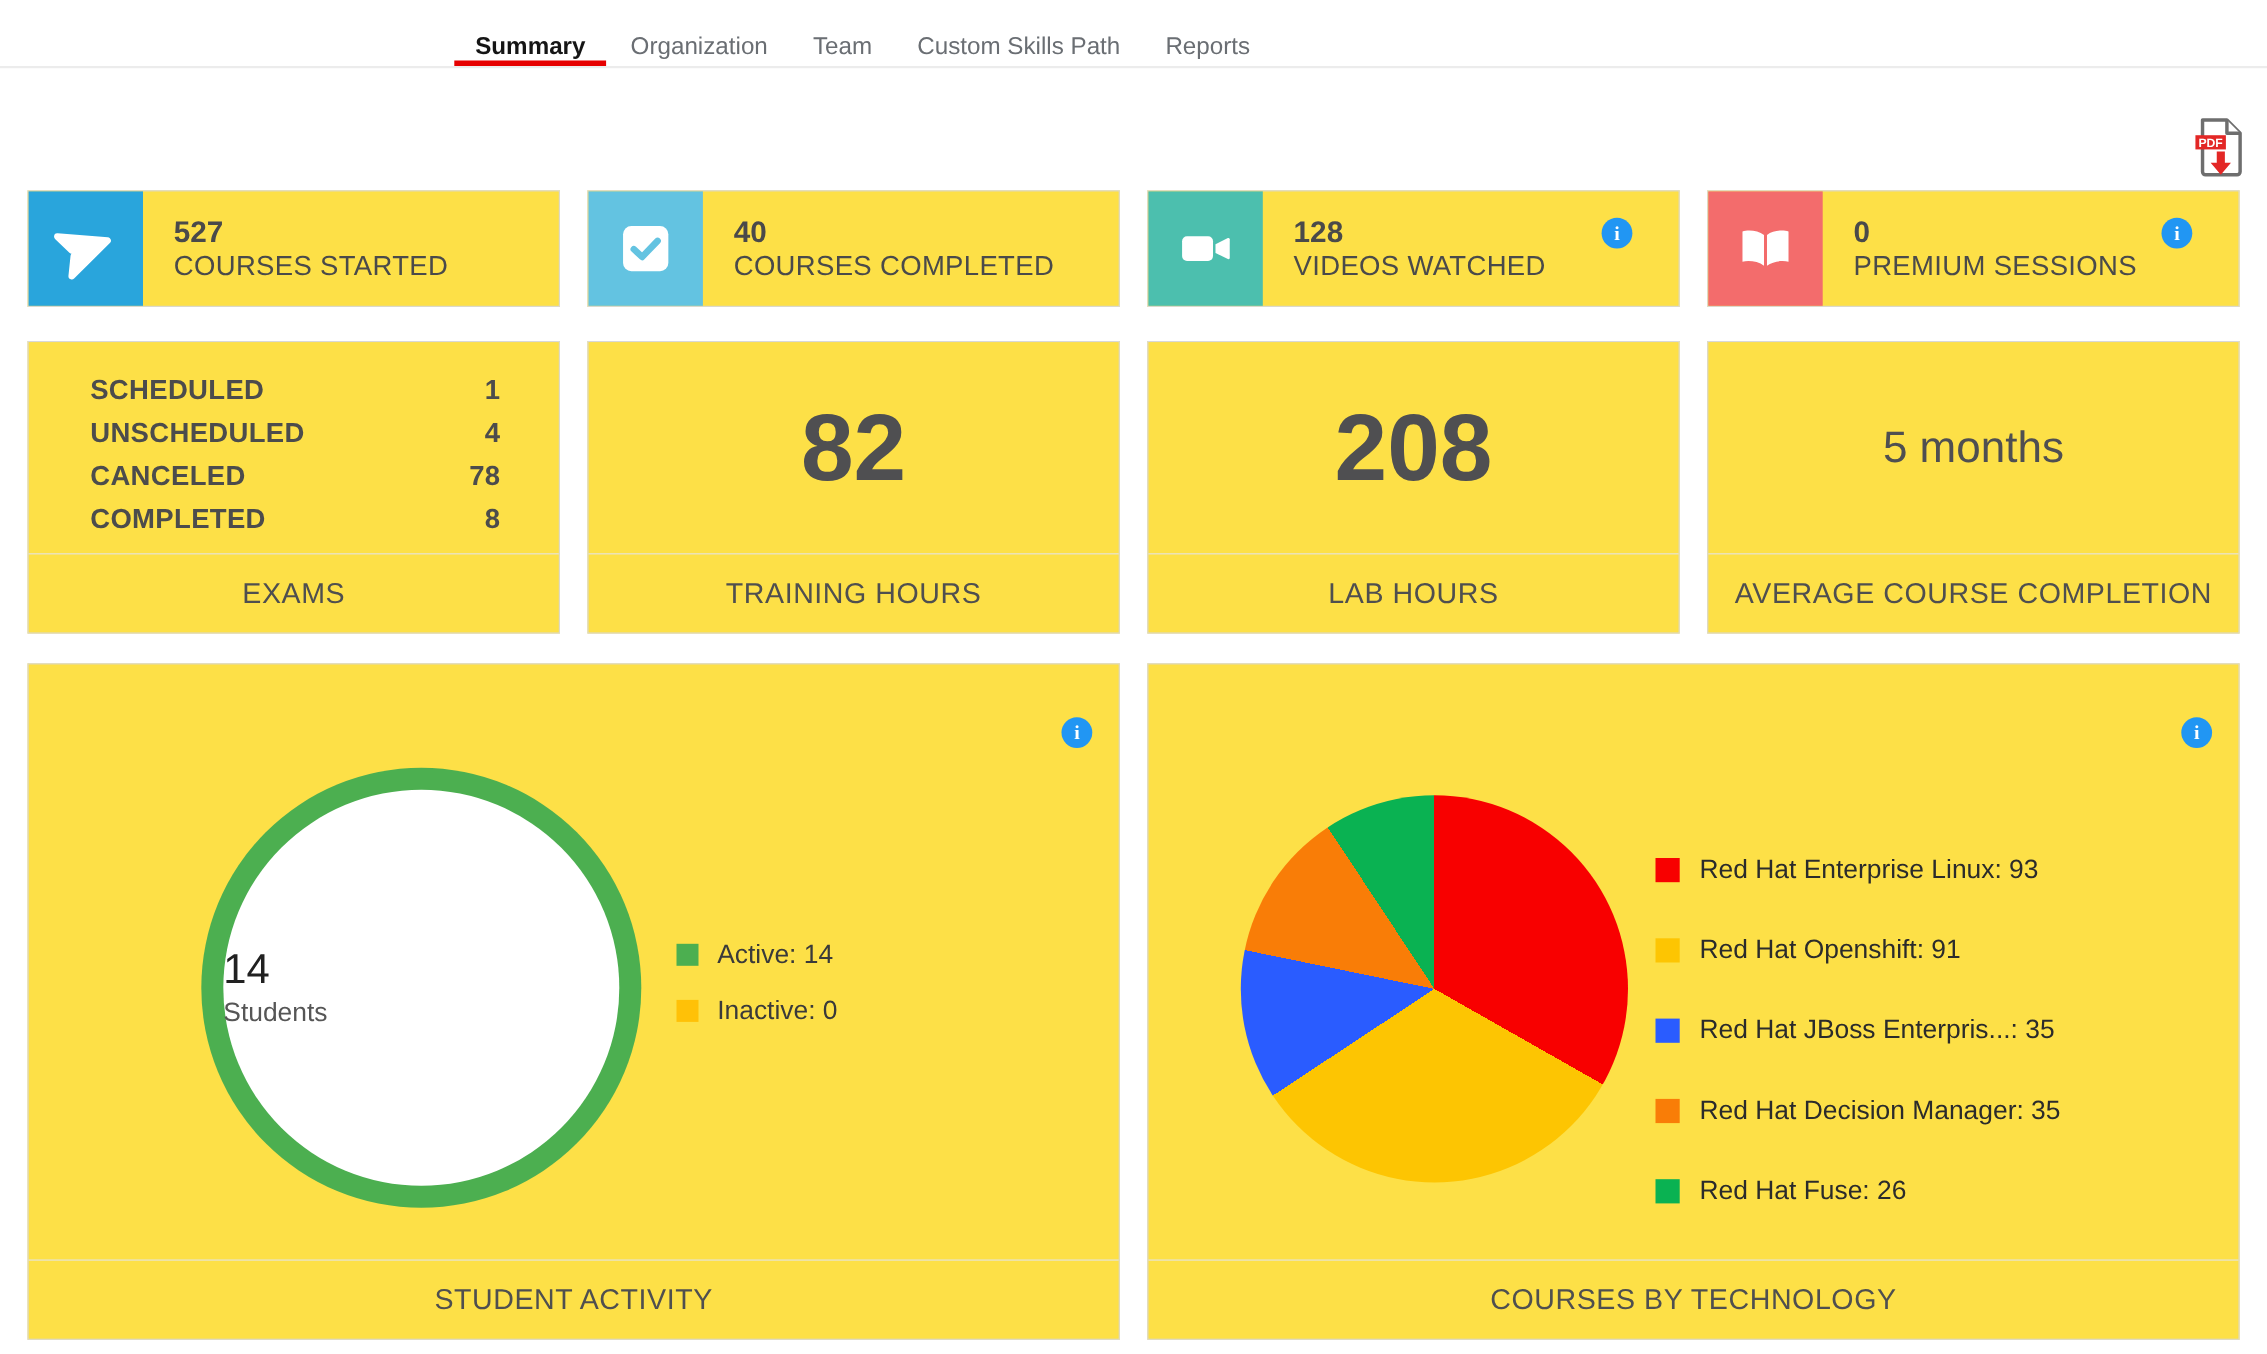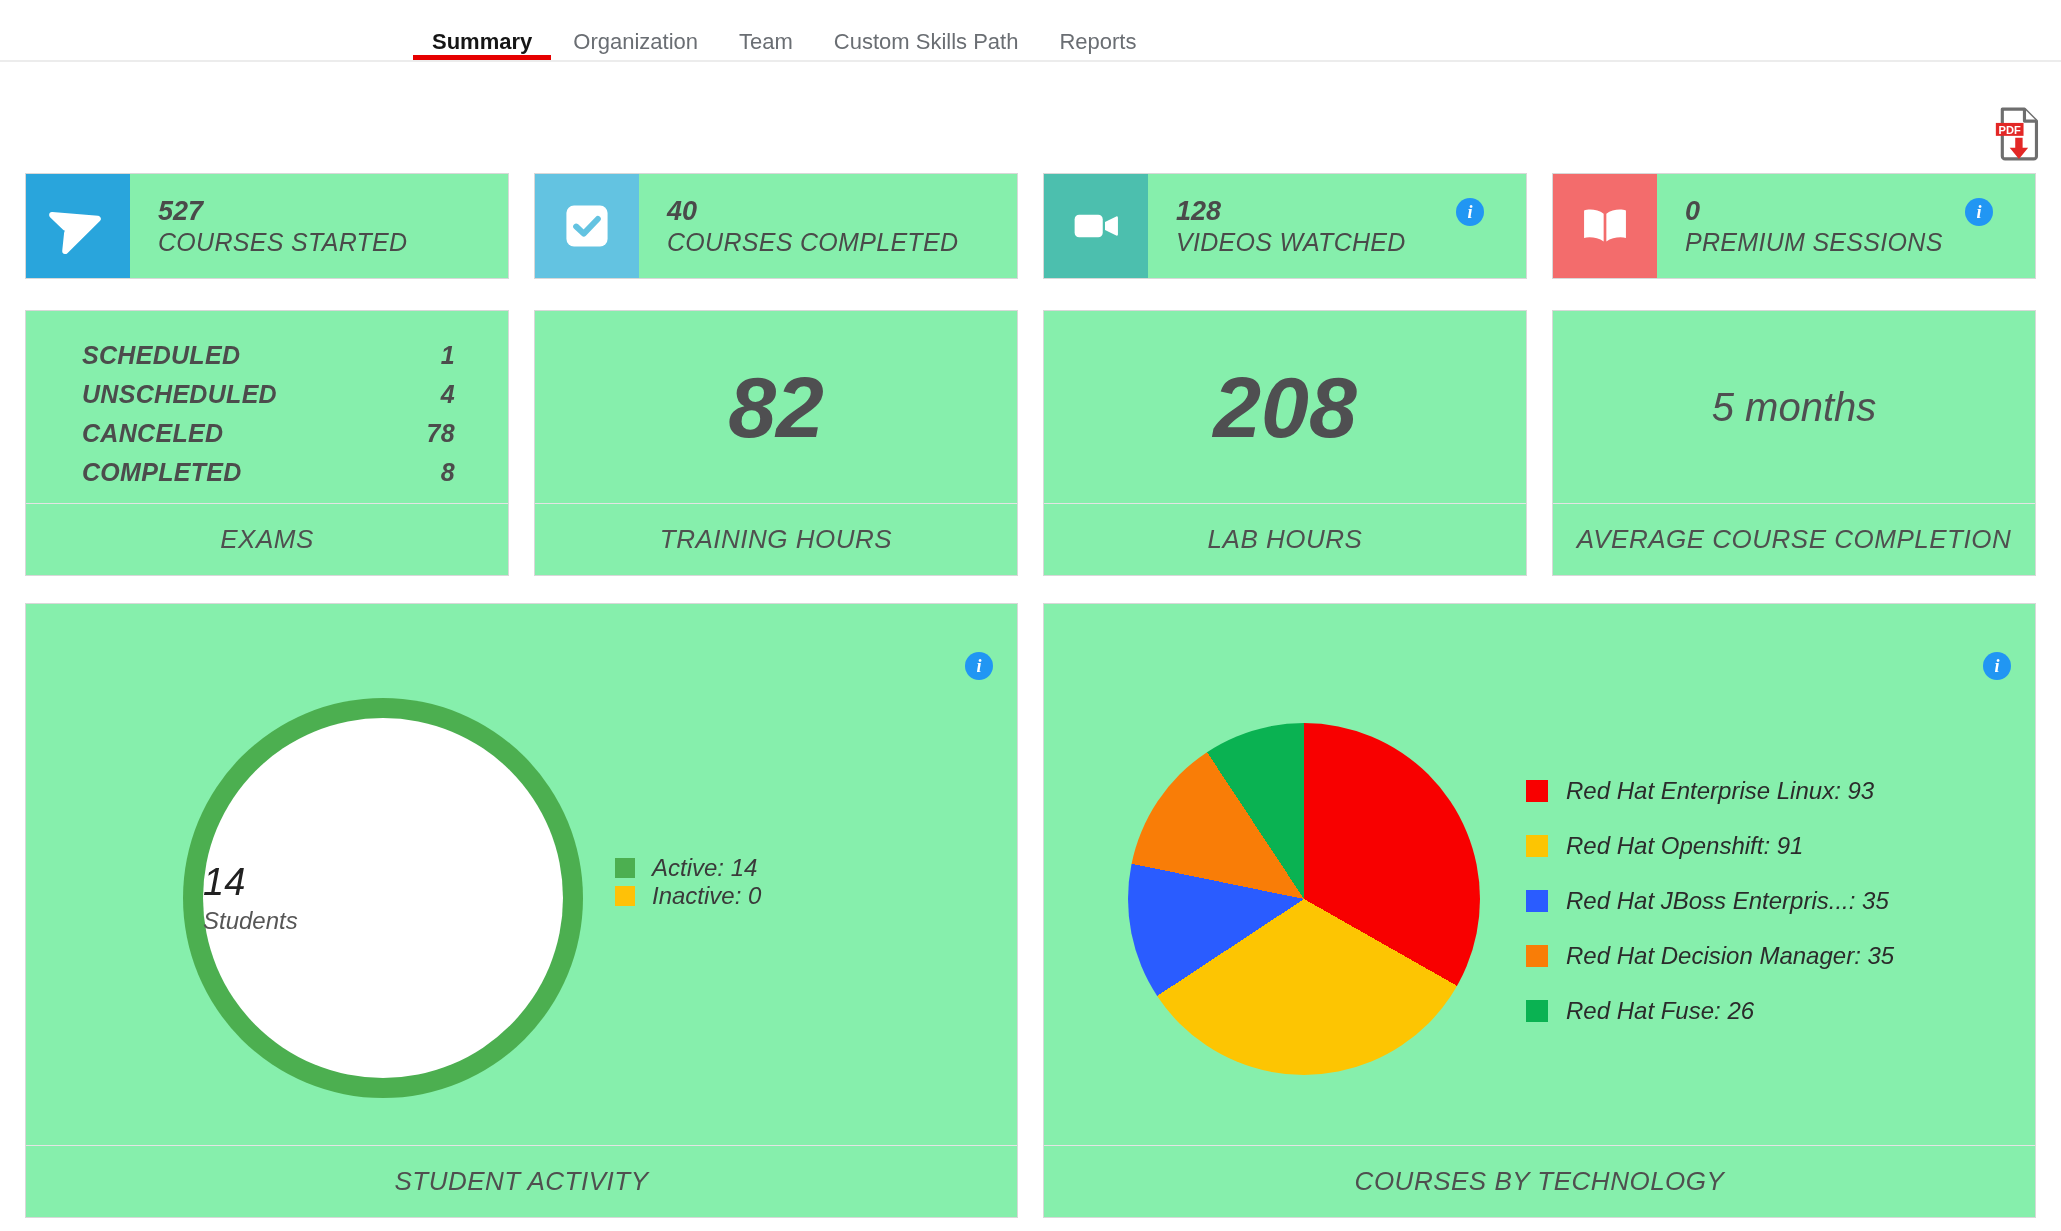--- a/index.html
+++ b/index.html
@@ -12,21 +12,21 @@
   .nav-tab { font-size: 22px; font-weight: 500; color: #6a6e73; padding: 0 19px;
     display: flex; align-items: center; border-bottom: 5px solid transparent;
     margin-right: 3px; cursor: pointer; white-space: nowrap; margin-top: 29px; }
   .nav-tab.active { color: #151515; font-weight: 700; border-bottom-color: #e60000; }
 
   
   .toolbar { height: 111px; position: relative; }
   .pdf-btn { position: absolute; top: 43px; right: 19px; width: 48px; height: 58px; cursor: pointer; }
 
   
-  .card { border: 1px solid #d8d8d8; background: #86efac; position: relative; font-style: italic; }
+  .card { border: 1px solid #d8d8d8; background: #fde047; position: relative; }
 
   
   .stats-row { display: grid; grid-template-columns: repeat(4,1fr); gap: 25px;
     margin: 0 25px; height: 106px; }
   .stat-card { display: flex; align-items: stretch; }
   .stat-icon { width: 104px; flex: none; display: flex; align-items: center;
     justify-content: center; }
   .stat-text { padding-left: 28px; display: flex; flex-direction: column;
     justify-content: center; gap: 5px; }
   .stat-value { font-size: 27px; font-weight: 700; color: #4a4a4a; line-height: 1; }
@@ -61,35 +61,35 @@
     margin: 27px 25px 0; height: 615px; }
 
   .donut { position: absolute; left: 157px; top: 94px; width: 400px; height: 400px;
     border-radius: 50%; }
   .donut-hole { position: absolute; inset: 20px; border-radius: 50%; background: #fff;
     display: flex; flex-direction: column; align-items: flex-start; justify-content: center; }
   .donut-value { font-size: 38px; font-weight: 500; color: #212121; }
   .donut-label { font-size: 24px; color: #565656; margin-top: 3px; }
 
   .sa-legend { position: absolute; left: 589px; top: 250px; display: flex;
-    flex-direction: column; }
+    flex-direction: column; gap: 23px; }
   .legend-item { display: flex; align-items: center; }
   .sa-legend .swatch { width: 20px; height: 20px; margin-right: 17px; flex: none; }
   .sa-legend .legend-text { font-size: 24px; color: #3a3a3a; }
 
   .ct-tabs { position: absolute; top: 0; left: 0; right: 0; display: flex;
     padding: 38px 0 0 28px; }
   .ct-tab { font-size: 28px; color: #6d7277; padding: 0 24px 15px;
     border-bottom: 4px solid transparent; margin-right: 8px; cursor: pointer; }
   .ct-tab.active { color: #151515; font-weight: 700; border-bottom-color: #e60000; }
 
   .pie { position: absolute; left: 84px; top: 119px; width: 352px; height: 352px;
     border-radius: 50%; }
-  .ct-legend { position: absolute; left: 482px; top: 173px; display: flex;
-    flex-direction: column; gap: 27px; }
+  .ct-legend { position: absolute; left: 461px; top: 173px; display: flex;
+    flex-direction: column; gap: 45px; }
   .ct-legend .swatch { width: 22px; height: 22px; margin-right: 18px; flex: none; }
   .ct-legend .legend-text { font-size: 24px; color: #2b2b2b; }
 </style>
 </head>
 <body>
 
 <div class="nav">
   <div class="nav-tab active">Summary</div>
   <div class="nav-tab">Organization</div>
   <div class="nav-tab">Team</div>

